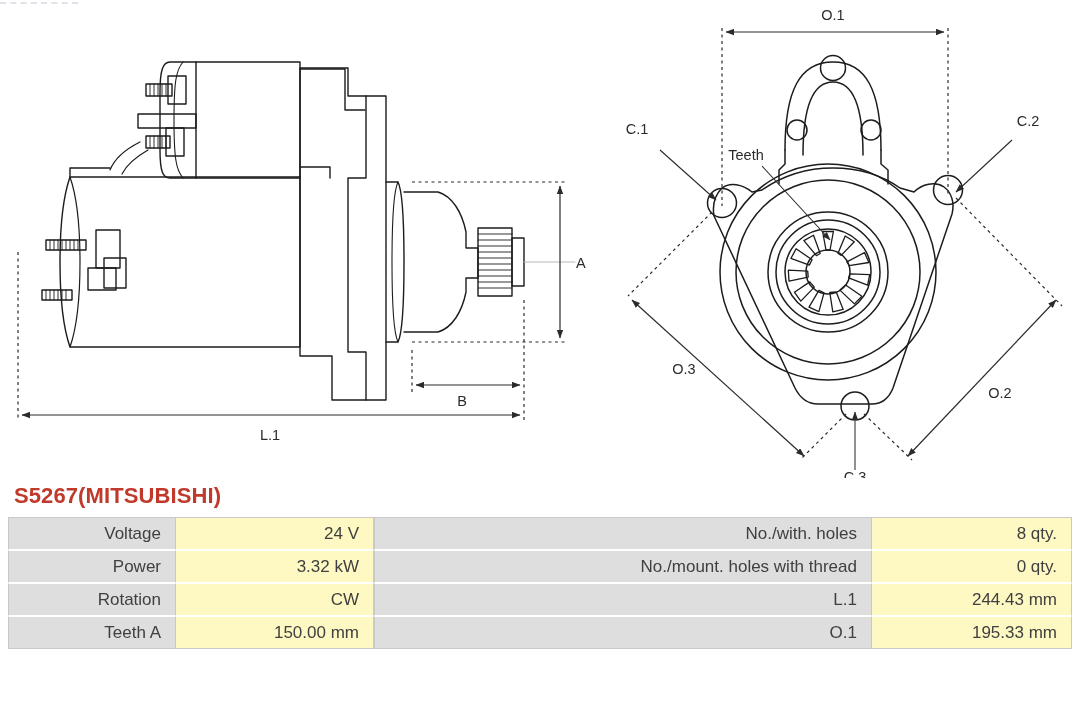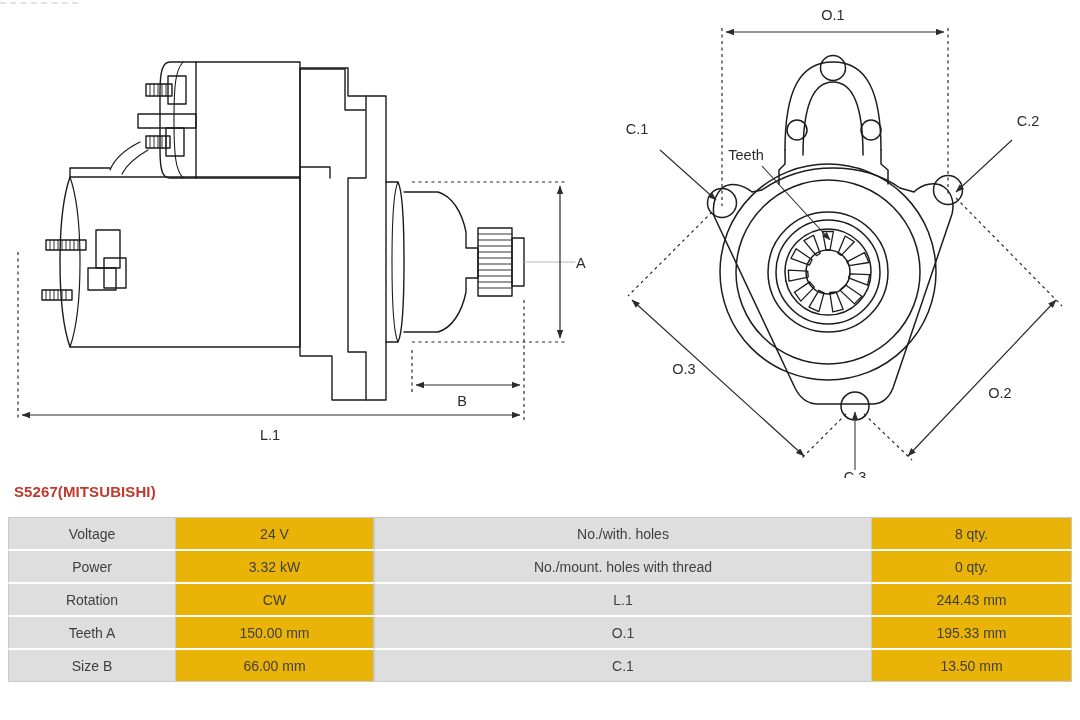--- a/index.html
+++ b/index.html
@@ -38,60 +38,59 @@
     font-family: "Liberation Sans", "DejaVu Sans", sans-serif;
     font-size: 14.5px;
     fill: #2b2b2b;
   }
 
   
   #product-title {
     position: absolute;
     left: 14px;
     top: 483px;
-    font-size: 15px;
+    font-size: 22px;
     font-weight: bold;
     letter-spacing: 0.1px;
     color: #c0392b;
     white-space: nowrap;
   }
 
   
   #spec-table {
     position: absolute;
     left: 8px;
     top: 517px;
     width: 1064px;
     border-collapse: separate;
     border-spacing: 0;
     table-layout: fixed;
   }
   #spec-table td {
     height: 31px;
-    font-size: 14px;
+    font-size: 17px;
     color: #404040;
-    padding: 0 7px;
+    padding: 0 14px;
     vertical-align: middle;
     border-top: 1px solid #ffffff;
     border-bottom: 1px solid #ffffff;
     white-space: nowrap;
     overflow: hidden;
-    text-align: center;
   }
   #spec-table tr:first-child td { border-top: 1px solid #c9c9c9; }
   #spec-table tr:last-child td { border-bottom: 1px solid #c9c9c9; }
 
   td.k {
     background: #dedede;
     text-align: right;
     border-left: 1px solid #c9c9c9;
     border-right: 1px solid #c9c9c9;
   }
   td.v {
-    background: #eab308;
+    background: #fef9c3;
     text-align: right;
     border-right: 1px solid #c9c9c9;
   }
 
   col.c-k1 { width: 168px; }
   col.c-v1 { width: 198px; }
   col.c-k2 { width: 498px; }
   col.c-v2 { width: 200px; }
 
   
@@ -346,22 +345,16 @@
         <td class="v">CW</td>
         <td class="k">L.1</td>
         <td class="v">244.43 mm</td>
       </tr>
       <tr>
         <td class="k">Teeth A</td>
         <td class="v">150.00 mm</td>
         <td class="k">O.1</td>
         <td class="v">195.33 mm</td>
       </tr>
-      <tr>
-        <td class="k">Size B</td>
-        <td class="v">66.00 mm</td>
-        <td class="k">C.1</td>
-        <td class="v">13.50 mm</td>
-      </tr>
     </tbody>
   </table>
 
 </div>
 
 </body></html>

